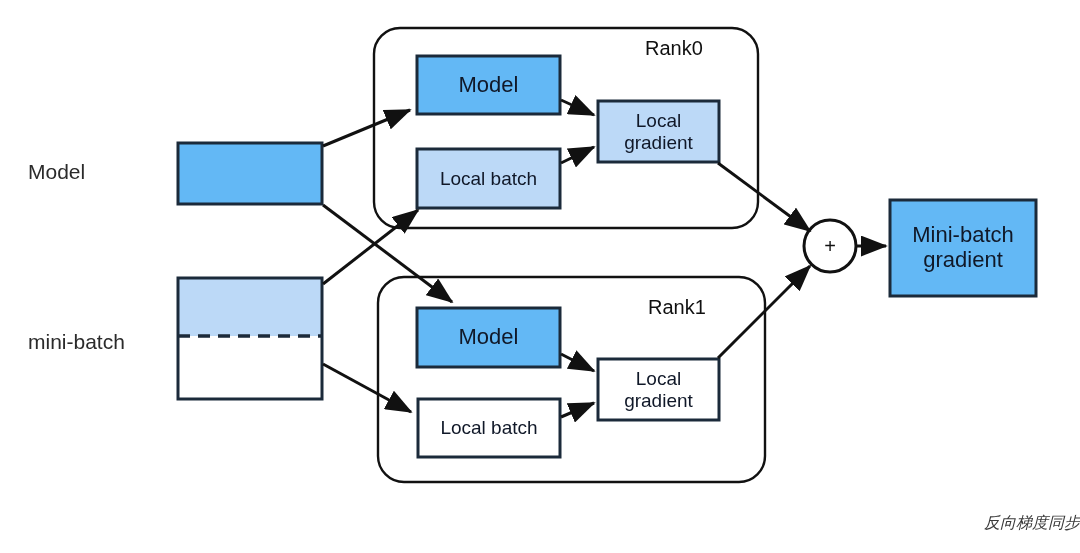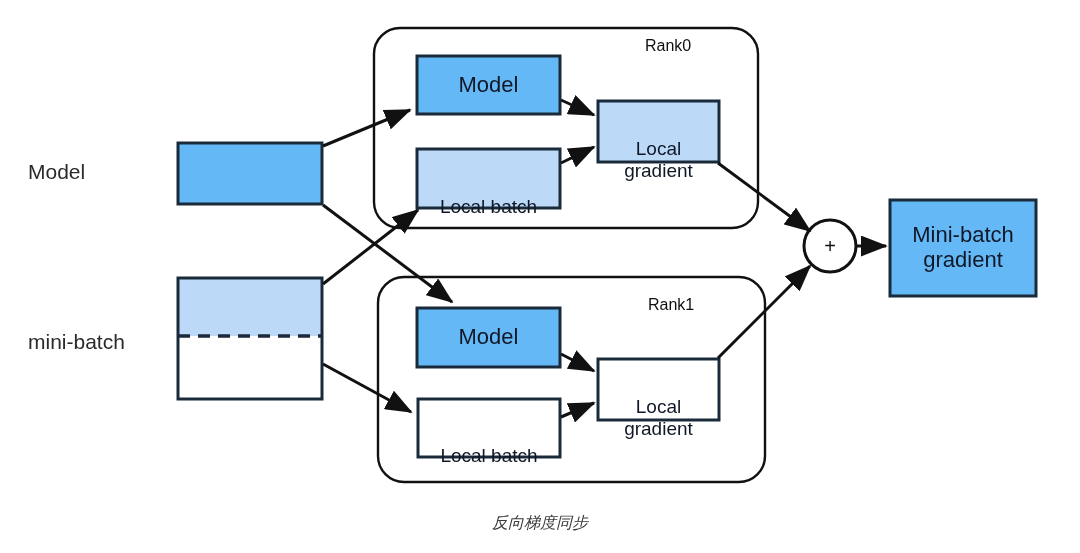--- a/index.html
+++ b/index.html
@@ -38,24 +38,24 @@
   .side-label {
     position: absolute;
     display: flex;
     align-items: center;
     color: #2b2b2b;
     font-size: 21px;
   }
   .rank-label {
     position: absolute;
     color: #101010;
-    font-size: 16px;
+    font-size: 20px;
   }
   .box-label-lg { font-size: 22px; }
-  .box-label-md { font-size: 19px; margin-top: 28px; }
+  .box-label-md { font-size: 19px; }
   .plus-label {
     position: absolute;
     font-size: 20px;
     color: #111111;
     display: flex;
     align-items: center;
     justify-content: center;
   }
   .caption {
     position: absolute;
@@ -159,18 +159,18 @@
   <div class="node-text box-label-md" style="left:418px; top:399px; width:142px; height:58px;">Local batch</div>
 
   <div class="node-text box-label-md" style="left:598px; top:359px; width:121px; height:61px;">Local
 gradient</div>
 
   <div class="plus-label" style="left:804px; top:220px; width:52px; height:52px;">+</div>
 
   <div class="node-text box-label-lg" style="left:890px; top:200px; width:146px; height:96px;">Mini-batch
 gradient</div>
 
-  <div class="caption" style="top:513px;">
+  <div class="caption" style="top:513px;text-align:right;">
     <span>反向梯度同步</span>
   </div>
 
 
 </div>
 
 </body></html>

